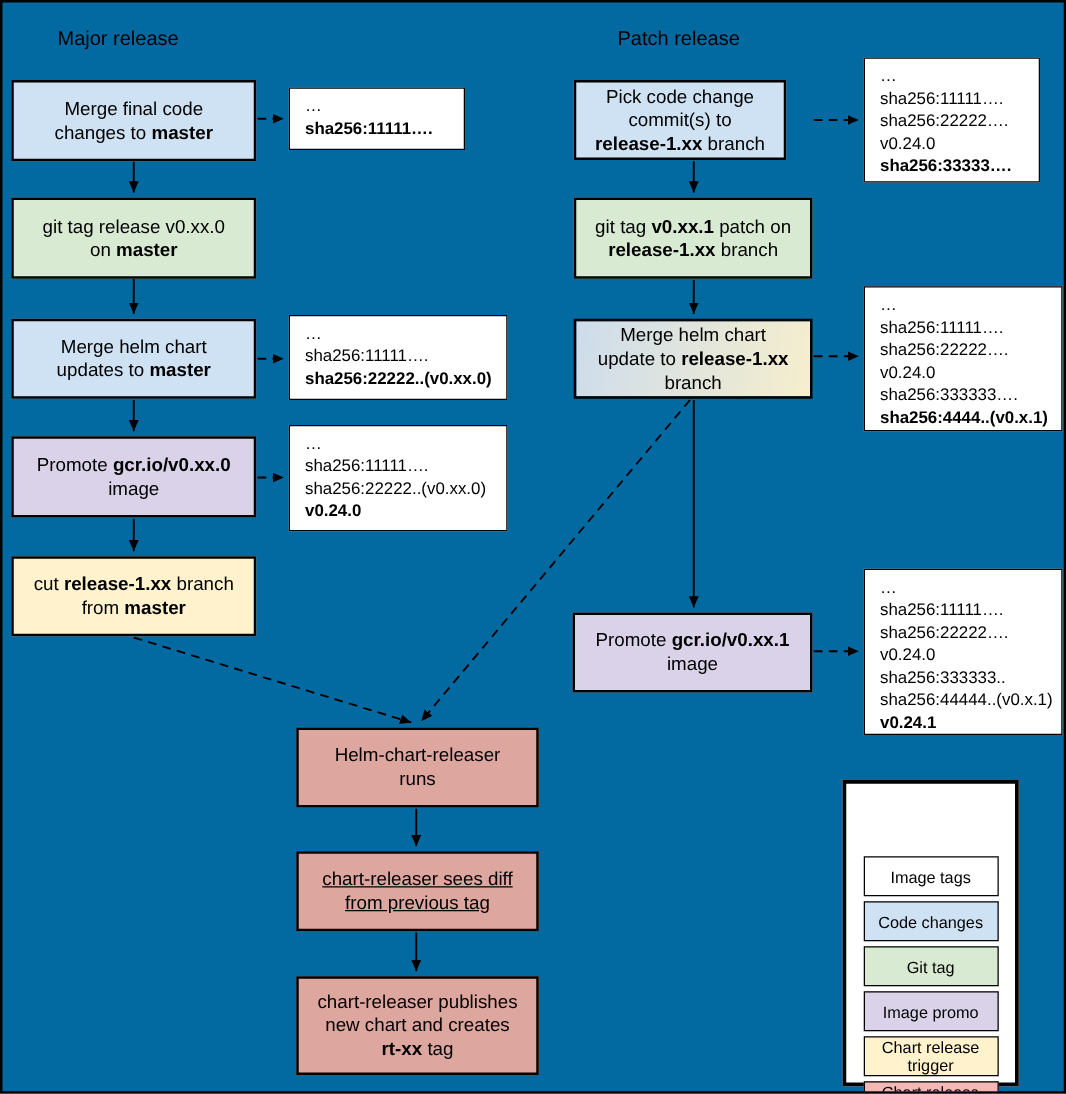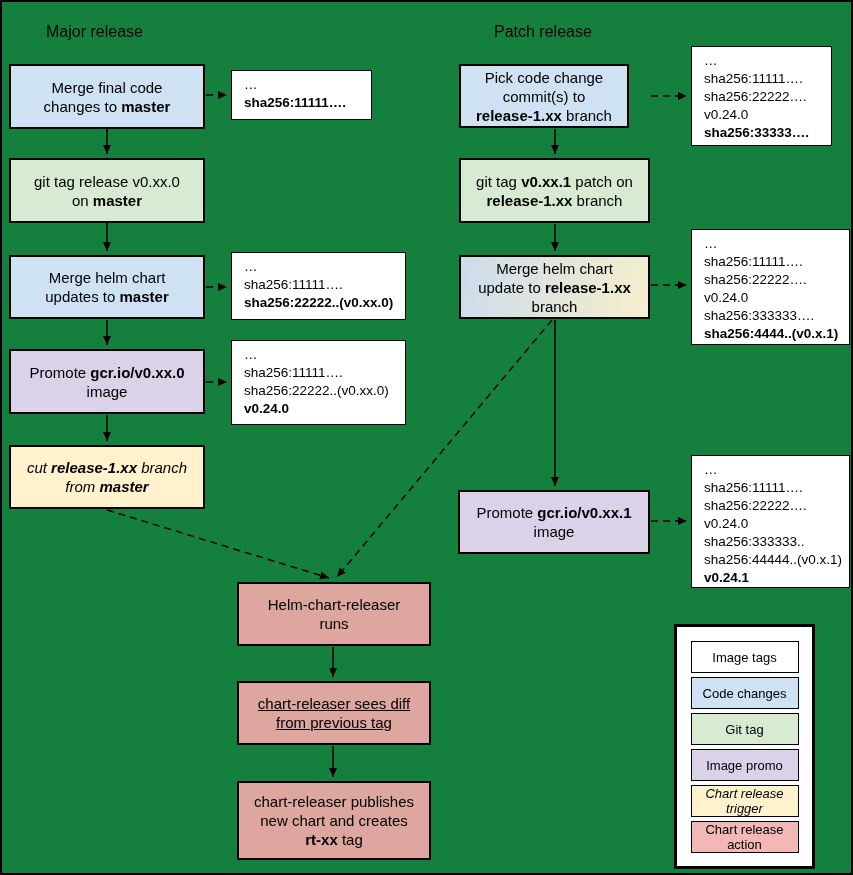--- a/index.html
+++ b/index.html
@@ -3,21 +3,21 @@
 <meta charset="utf-8">
 <style>
   * { margin: 0; padding: 0; box-sizing: border-box; }
   html, body { background: #ffffff; }
   body { font-family: "Liberation Sans", "DejaVu Sans", sans-serif; color: #000000; }
 
   .canvas {
     position: relative;
     width: 853px;
     height: 875px;
-    background: #15803d;
+    background: #0369a1;
     border: 2px solid var(--stroke, #000);
     overflow: hidden;
   }
 
   #edge-layer { position: absolute; left: 0; top: 0; z-index: 1; }
   .edge { stroke: var(--stroke, #000); stroke-width: 1.5; fill: none; }
   .edge.dashed { stroke-dasharray: 7 5; }
 
   .title {
     position: absolute;
@@ -40,24 +40,24 @@
     align-items: center;
     text-align: center;
     font-size: 15px;
     line-height: 19px;
   }
   .b { font-weight: 700; }
 
   .type-code    { background: var(--code-changes); }
   .type-tag     { background: var(--git-tag); }
   .type-promo   { background: var(--image-promo); }
-  .type-trigger { background: var(--chart-release-trigger); font-style: italic; }
+  .type-trigger { background: var(--chart-release-trigger); }
   .type-action  { background: var(--chart-release-action); }
   .type-action-light { background: var(--chart-release-action-legend); }
-  .type-note    { background: var(--note-bg); }
+  .type-note    { background: var(--note-bg); margin-top: 44px; }
   .type-gradient { background: linear-gradient(100deg, var(--gradient-start), var(--gradient-end)); }
 
   .note {
     position: absolute;
     z-index: 2;
     background: var(--note-bg, #fff);
     border: 1px solid var(--stroke, #000);
     font-size: 13.5px;
     line-height: 18px;
     padding: 5px 4px 0 12px;

